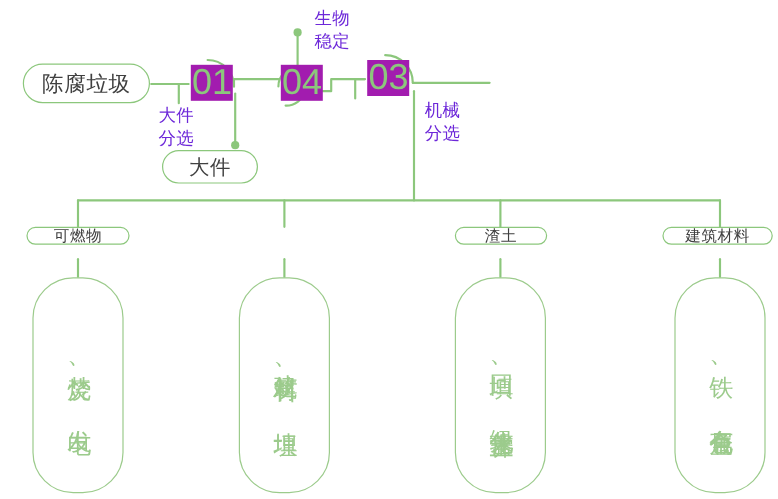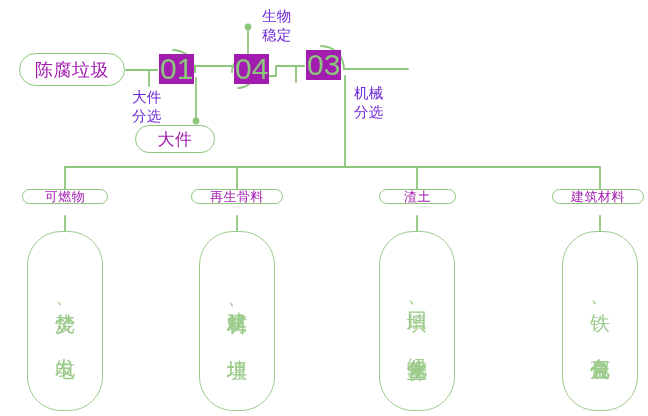--- a/index.html
+++ b/index.html
@@ -28,21 +28,21 @@
     height: 416px;
     pointer-events: none;
   }
 
   
   .pill {
     position: absolute;
     box-sizing: border-box;
     border: 1.6px solid #8cc77c;
     border-radius: 999px;
-    color: #a21caf;
+    color: #404040;
     display: flex;
     align-items: center;
     justify-content: center;
     white-space: nowrap;
     background: #ffffff;
     letter-spacing: 0.5px;
   }
   .pill-source {
     left: 19px;
     top: 53px;
@@ -177,23 +177,20 @@
 分选</div>
 
   <div class="pill pill-bulky">
     <span>大件</span>
   </div>
 
   <div class="pill pill-cat" style="left:22px; width:86px;">
     <span>可燃物</span>
   </div>
 
-  <div class="pill pill-cat" style="left:191px; width:92px;">
-    <span>再生骨料</span>
-  </div>
 
   <div class="pill pill-cat" style="left:379px; width:77px;">
     <span>渣土</span>
   </div>
 
   <div class="pill pill-cat" style="left:552px; width:92px;">
     <span>建筑材料</span>
   </div>
 
   <div class="outcome" style="left:27px; width:76px;">

